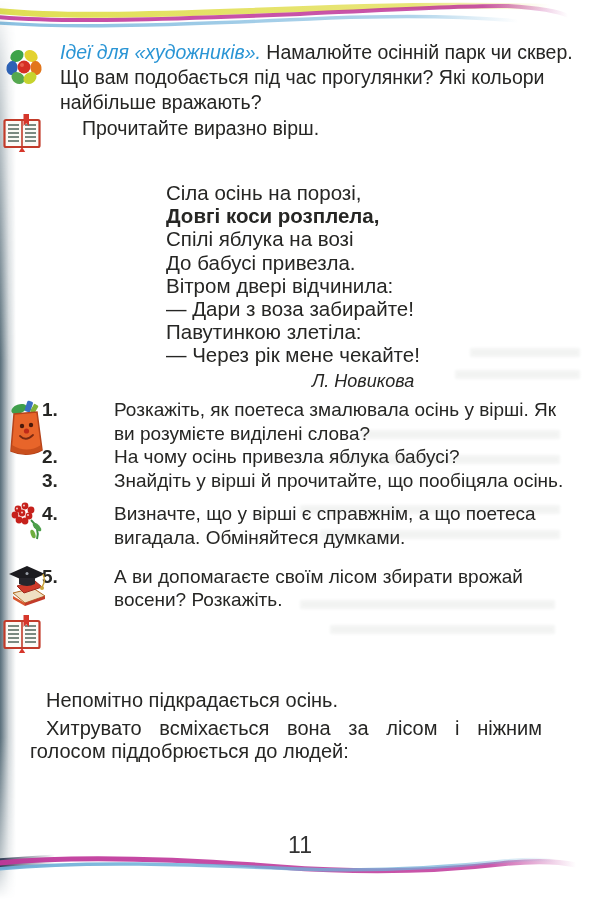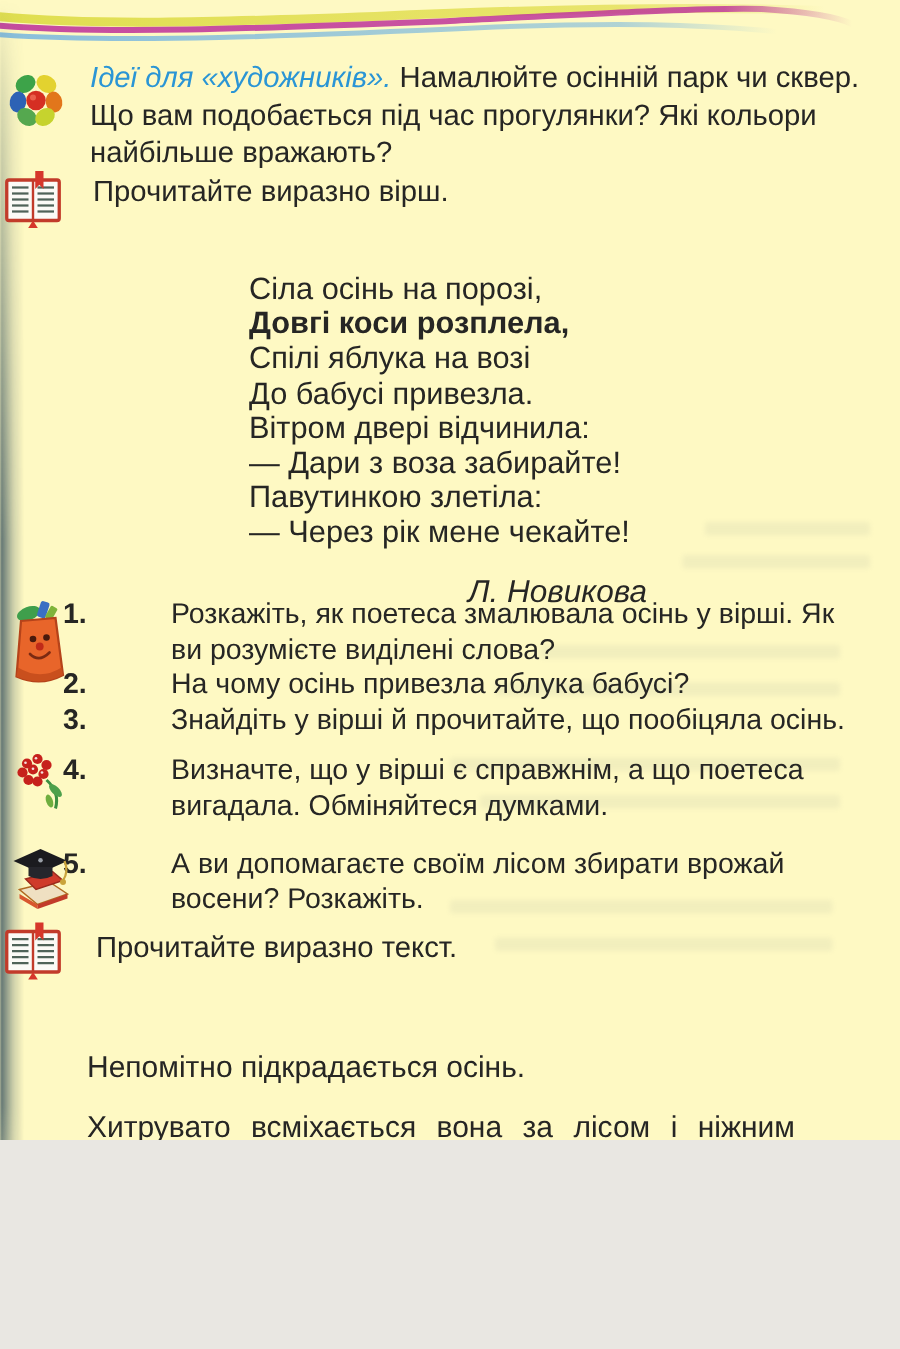--- a/index.html
+++ b/index.html
@@ -1,18 +1,18 @@
 <!DOCTYPE html>
 <html><head>
 <meta charset="utf-8">
 <style>
   html,body{margin:0;padding:0;background:#e9e7e2;}
   .page{
-    position:relative;width:600px;height:760px;overflow:hidden;
-    background:#fef9c3;
+    position:relative;width:600px;height:899px;overflow:hidden;
+    background:#ffffff;
     font-family:"Liberation Sans","DejaVu Sans",sans-serif;
     color:#262624;
   }
   
   .binding{
     position:absolute;left:0;top:0;width:16px;height:899px;pointer-events:none;
     background:linear-gradient(to right, rgba(47,74,89,.85), rgba(47,74,89,.25) 55%, rgba(47,74,89,0));
     -webkit-mask-image:linear-gradient(to bottom, rgba(0,0,0,0) 0%, rgba(0,0,0,.25) 8%, rgba(0,0,0,.95) 40%, rgba(0,0,0,.95) 82%, rgba(0,0,0,.35) 96%, rgba(0,0,0,0) 100%);
             mask-image:linear-gradient(to bottom, rgba(0,0,0,0) 0%, rgba(0,0,0,.25) 8%, rgba(0,0,0,.95) 40%, rgba(0,0,0,.95) 82%, rgba(0,0,0,.35) 96%, rgba(0,0,0,0) 100%);
     filter:blur(.6px);
@@ -20,42 +20,42 @@
   .wave{position:absolute;left:0;pointer-events:none;}
   .wave.top{top:0;}
   .wave.bottom{top:845px;}
 
   .abs{position:absolute;}
   .ico{position:absolute;}
 
   .artist{left:60px;top:40px;width:514px;font-size:19.5px;line-height:25px;}
   .lead{color:#2a95d5;font-style:italic;}
 
-  .read-label{font-size:19.5px;line-height:24px;}
+  .read-label{font-size:19.5px;line-height:24px;margin-left:20px;}
   .read1{left:62px;top:116px;}
   .read2{left:64px;top:620px;}
 
   .title{left:20px;width:540px;text-align:center;font-weight:bold;font-size:23px;color:#1d96d4;letter-spacing:.2px;}
   .title1{top:147px;}
   .title2{top:651px;}
 
   .poem{left:166px;top:181px;font-size:20.5px;}
   .poem .line{height:23.2px;line-height:23.2px;white-space:nowrap;}
   .poem .bold-line{font-weight:bold;}
-  .poem .author{margin-top:16px;margin-left:146px;font-style:italic;font-size:21px;}
+  .poem .author{margin-top:4px;margin-left:146px;font-style:italic;font-size:18px;}
 
   .questions{left:42px;top:398px;width:532px;}
   .question{display:flex;font-size:19px;line-height:23.6px;}
   .qnum{flex:none;width:24px;font-weight:bold;}
   .qtext{flex:1;margin-left:48px;}
   .q4{margin-top:10px;}
   .q5{margin-top:15px;}
 
   .story{left:26px;top:685px;width:520px;font-size:20px;line-height:23.6px;text-align:justify;}
-  .story p{margin:16px;text-indent:16px;}
+  .story p{margin:4px;text-indent:16px;}
 
   .pagenum{top:832px;left:0;width:600px;text-align:center;font-size:23px;color:#333;}
 
   .bleed{position:absolute;background:#8a958d;opacity:.10;filter:blur(1.6px);border-radius:2px;pointer-events:none;}
 </style>
 </head>
 <body>
 
 <div class="page">
 
@@ -220,21 +220,20 @@
       <line x1="6" y1="29" x2="17" y2="29"></line>
       <line x1="23" y1="13" x2="34" y2="13"></line>
         <line x1="23" y1="17" x2="34" y2="17"></line>
       <line x1="23" y1="21" x2="34" y2="21"></line>
         <line x1="23" y1="25" x2="34" y2="25"></line>
       <line x1="23" y1="29" x2="34" y2="29"></line>
     </g>
     <path d="M21.5,2 L27,2 L27,14 L24.2,11.2 L21.5,14 Z" fill="#d6372b"></path>
     <path d="M20,35 l-3.2,5 h6.4 Z" fill="#d6372b"></path>
   </svg>
-  <div class="abs read-label read2">Прочитайте виразно текст.</div>
 
 
   <div class="abs story">
     <p>Непомітно підкрадається осінь.</p>
     <p>Хитрувато всміхається вона за лісом і ніжним голосом піддобрюється до людей:</p>
   </div>
 
   <div class="abs pagenum">11</div>
 
   <svg class="wave bottom" width="600" height="54" viewBox="0 0 600 54">

